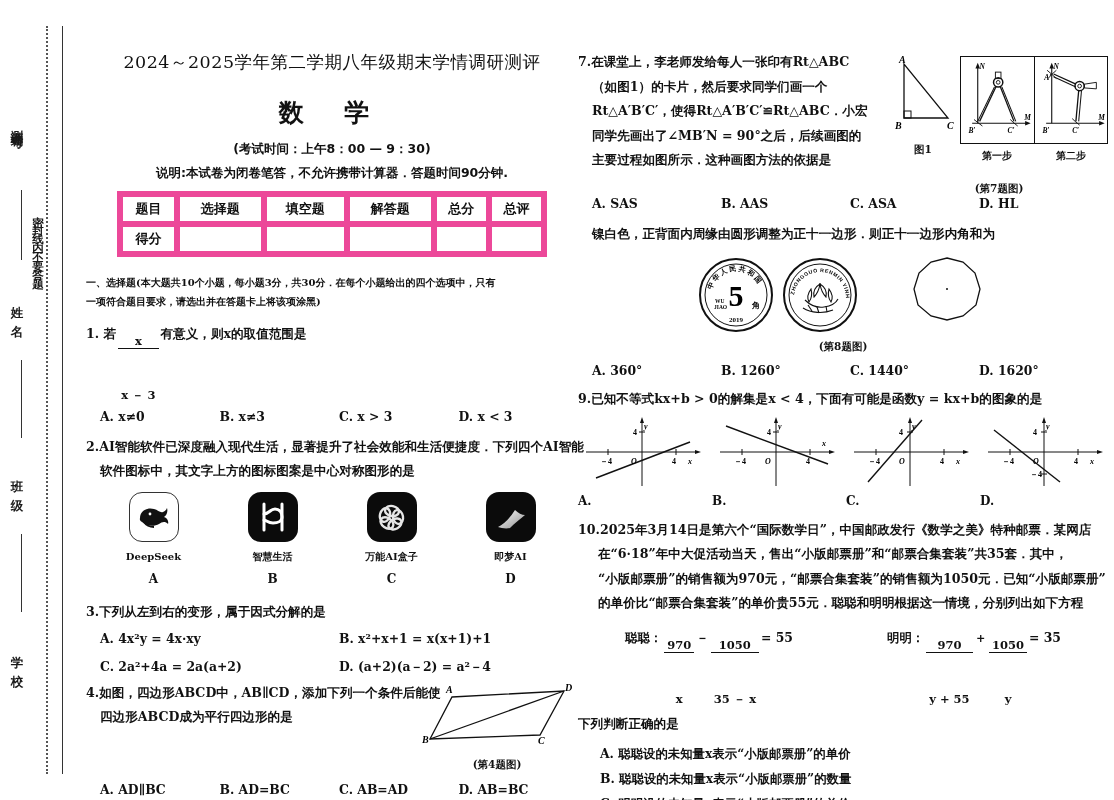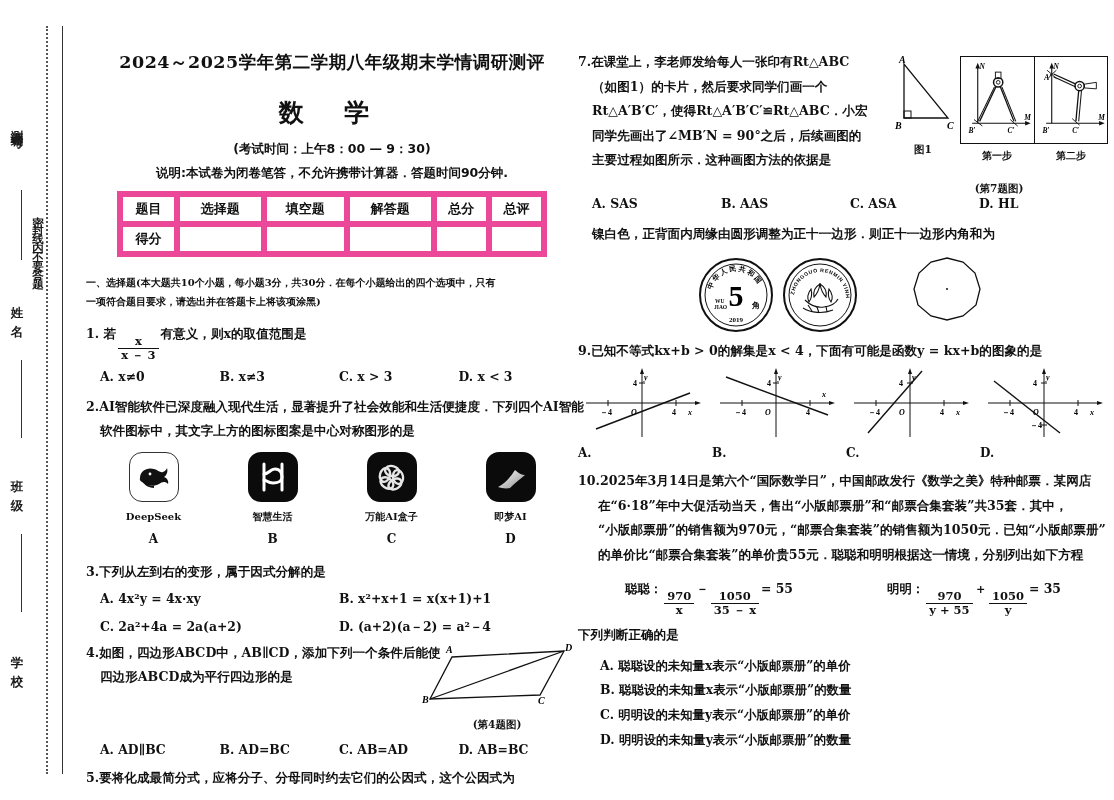--- a/index.html
+++ b/index.html
@@ -30,21 +30,21 @@
   .vline-field { position:absolute; left:21px; width:1px; background:#333; }
   .vseal-note { position:absolute; left:30px; writing-mode:vertical-rl; text-orientation:upright;
       font-size:11.5px; font-weight:700; letter-spacing:9px; color:#1a1a1a; white-space:nowrap; }
 
   
   .col-left { position:absolute; left:86px; top:22px; width:492px; height:756px; }
   .col-right { position:absolute; left:578px; top:22px; width:530px; height:756px; }
 
   
   .doc-title {
-    text-align:center; font-size:17.5px; font-weight:700; letter-spacing:.5px;
+    text-align:center; font-size:17.5px; font-weight:400; letter-spacing:.5px;
     margin-top:28px; font-family:"DejaVu Serif","Liberation Serif",serif;
   }
   .subject {
     text-align:center; font-size:25px; font-weight:700; letter-spacing:16px;
     margin-top:22px; font-family:"DejaVu Serif","Liberation Serif",serif;
   }
   .exam-time { text-align:center; font-size:12.5px; font-weight:700; margin-top:12px; }
   .exam-note { text-align:center; font-size:12.5px; font-weight:700; margin-top:7px; }
 
   
@@ -67,21 +67,21 @@
   
   .opts { display:flex; margin-top:3px; padding-left:14px; font-size:12.4px; font-weight:700; }
   .opts > span { font-family:"DejaVu Serif","Liberation Serif",serif; }
   .o4 > span { width:25%; }
   .o2 > span { width:50%; }
 
   
   .frac { display:inline-flex; flex-direction:column; vertical-align:-0.55em;
      text-align:center; margin:0 2px; font-size:10.5px; line-height:1.12; }
   .frac .num { border-bottom:1px solid #111; padding:0 3px; }
-  .frac .den { padding:0 3px; }
+  .frac .den { padding:0 3px;margin-top:40px; }
   .fracbig { font-size:11.5px; vertical-align:-0.6em; }
 
   
   .icon-row { display:flex; justify-content:space-around; margin-top:8px; padding:0 8px; }
   .icon-cell { text-align:center; width:112px; }
   .app-icon { width:50px; height:50px; border-radius:13px; margin:0 auto; position:relative;
     background:#0b0b0b; display:flex; align-items:center; justify-content:center; }
   .app-icon.light { background:#fff; border:1.6px solid #333; }
   .icon-name { font-size:10px; font-weight:700; margin-top:5px;
     font-family:"DejaVu Serif","Liberation Serif",serif; }
@@ -430,21 +430,28 @@
           </svg>
         </div>
 
         <div class="poly-wrap">
           <svg width="84" height="84" viewBox="0 0 84 84">
             <polygon points="42,7 58,11 70,22 75,38 71,54 58,65 42,69 26,65 13,54 9,38 14,22 26,11" fill="none" stroke="#111" stroke-width="1.3"></polygon>
             <circle cx="42" cy="38" r="1" fill="#111"></circle>
           </svg>
         </div>
       </div>
-
+      <div class="fig-caption">(第8题图)</div>
+
+      <div class="opts o4">
+        <span>A. 360°</span>
+        <span>B. 1260°</span>
+        <span>C. 1440°</span>
+        <span>D. 1620°</span>
+      </div>
     </div>
 
     <div class="qblock" style="margin-top:4px;">
       <div class="qline">
         <span>9.</span><span>已知不等式kx+b &gt; 0的解集是x &lt; 4，下面有可能是函数y = kx+b的图象的是</span>
       </div>
 
       <div class="graph-row">
         <div class="graph-cell">
           <svg width="128" height="72" viewBox="0 0 128 72">

